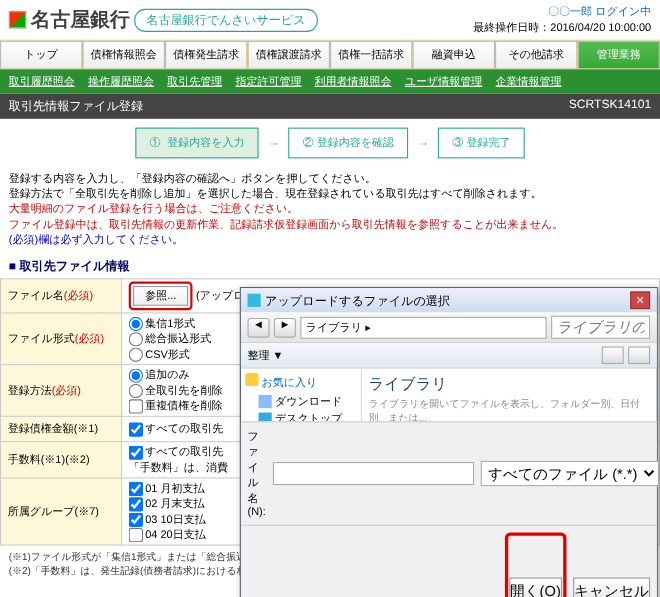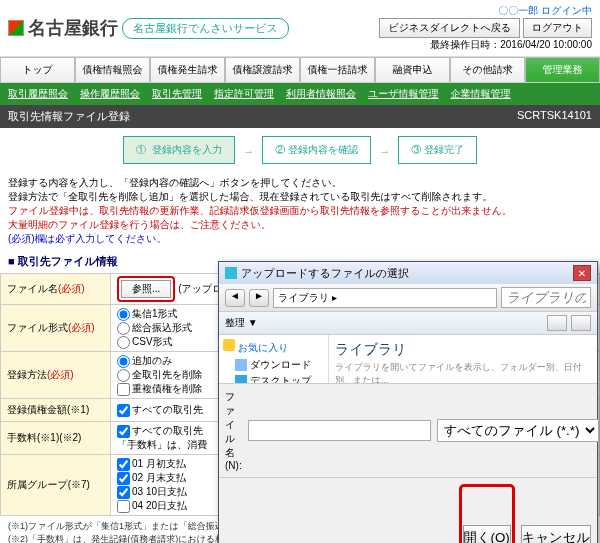--- a/index.html
+++ b/index.html
@@ -71,24 +71,20 @@
 <body>
 
 <div class="header">
   <div class="logo-box">
     <div class="logo-sq"></div>
     <div class="bank-name">名古屋銀行</div>
   </div>
   <div class="svc-badge">名古屋銀行でんさいサービス</div>
   <div class="hdr-right">
     <div class="login-txt">〇〇一郎 ログイン中</div>
-    <div>
-      <button class="btn-sm">ビジネスダイレクトへ戻る</button>
-      <button class="btn-sm">ログアウト</button>
-    </div>
     <div>最終操作日時：2016/04/20 10:00:00</div>
   </div>
 </div>
 
 <div class="tabs">
   <div class="tab">トップ</div>
   <div class="tab">債権情報照会</div>
   <div class="tab">債権発生請求</div>
   <div class="tab">債権譲渡請求</div>
   <div class="tab">債権一括請求</div>
@@ -116,22 +112,22 @@
   <div class="step active">① 登録内容を入力</div>
   <span class="arrow">→</span>
   <div class="step">② 登録内容を確認</div>
   <span class="arrow">→</span>
   <div class="step">③ 登録完了</div>
 </div>
 
 <div class="notes">
   <div>登録する内容を入力し、「登録内容の確認へ」ボタンを押してください。</div>
   <div>登録方法で「全取引先を削除し追加」を選択した場合、現在登録されている取引先はすべて削除されます。</div>
+  <div class="red">大量明細のファイル登録を行う場合は、ご注意ください。</div>
   <div class="red">ファイル登録中は、取引先情報の更新作業、記録請求仮登録画面から取引先情報を参照することが出来ません。</div>
-  <div class="red">大量明細のファイル登録を行う場合は、ご注意ください。</div>
   <div><span class="blue">(必須)欄は必ず入力してください。</span></div>
 </div>
 
 <div class="sect-hdr">■ 取引先ファイル情報</div>
 
 <table class="form-tbl">
   <tbody>
       <tr>
     <th><span>ファイル名</span><span class="req">(必須)</span></th>
     <td>

